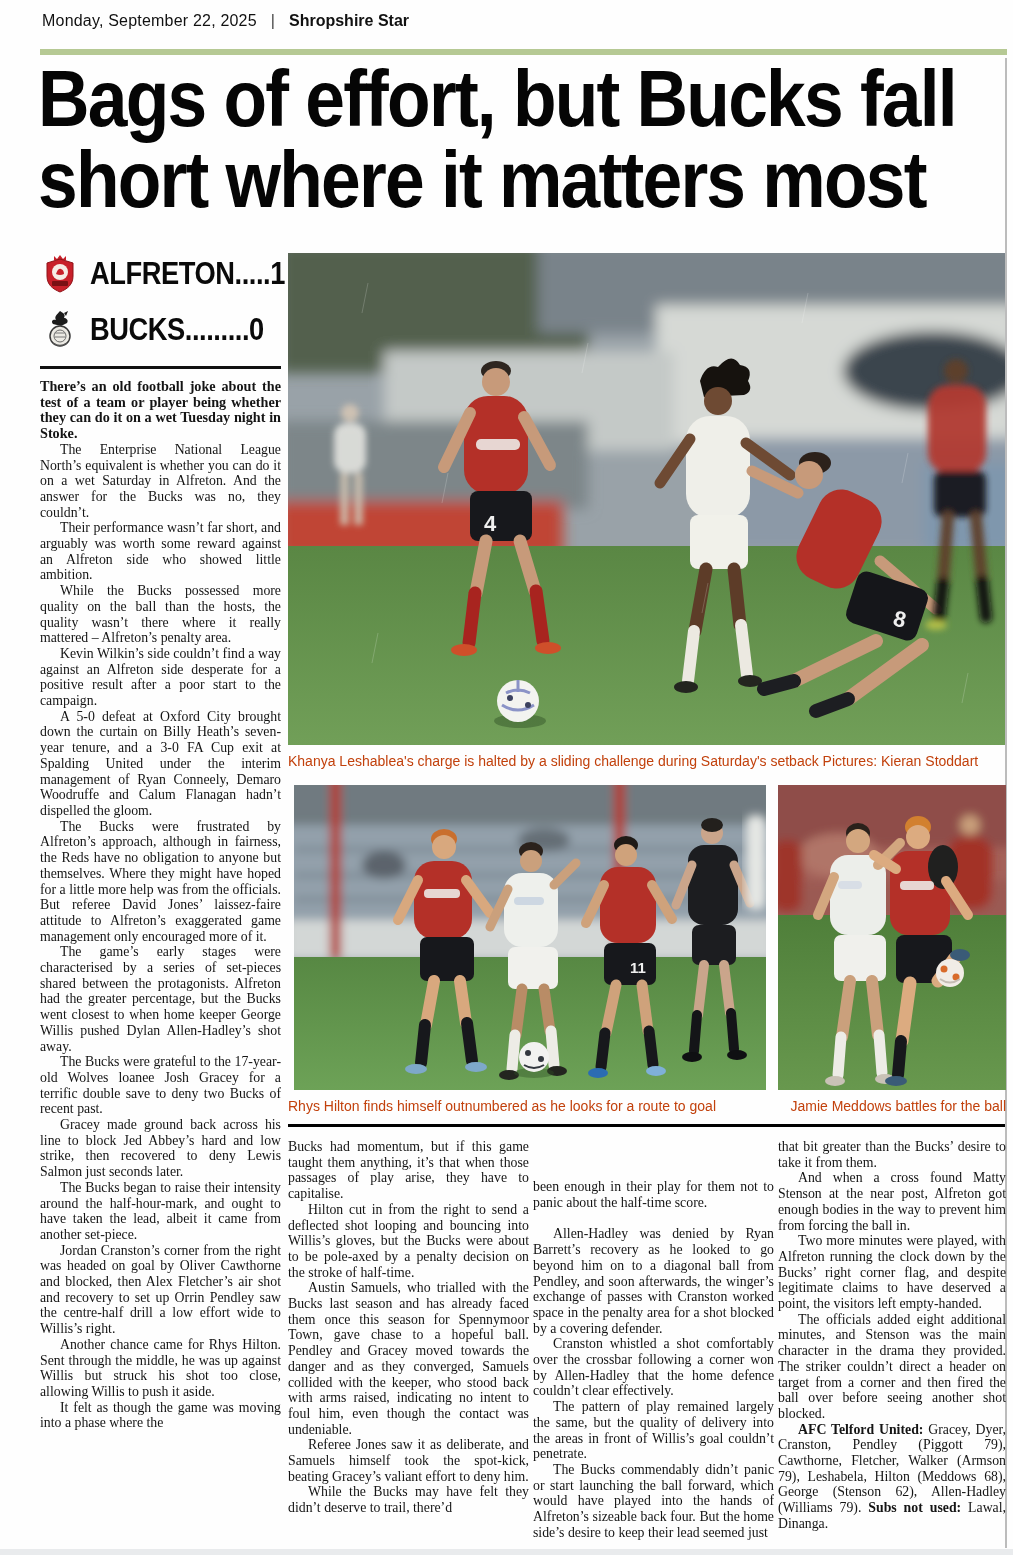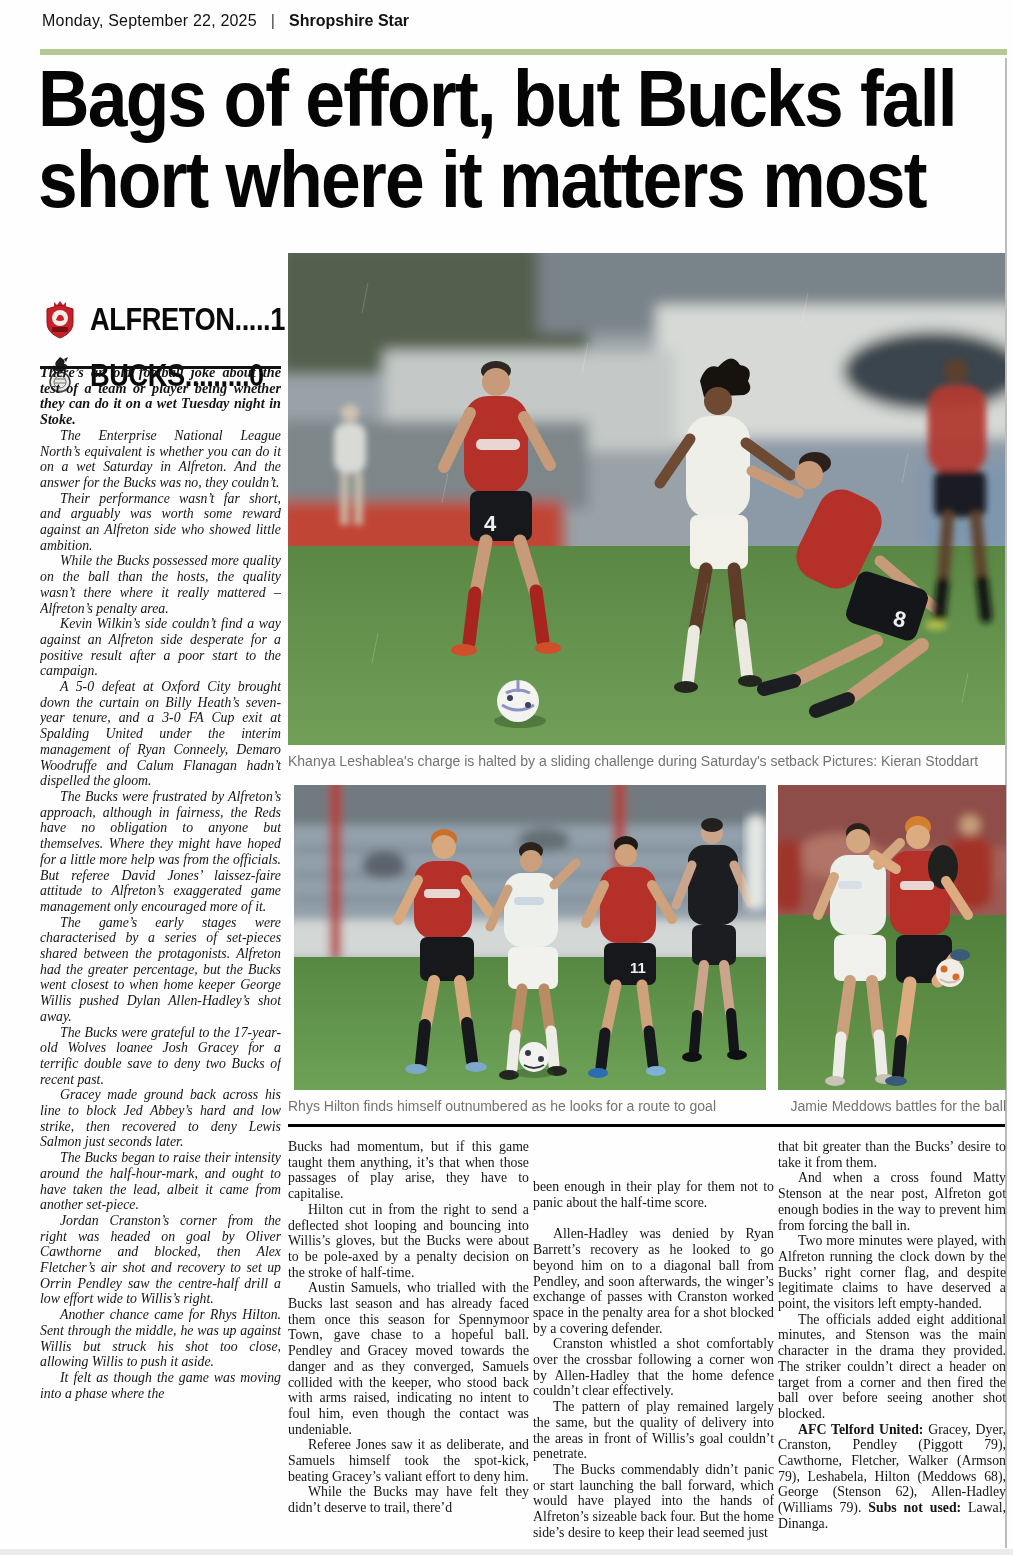--- a/index.html
+++ b/index.html
@@ -16,46 +16,46 @@
   .green-rule{position:absolute;left:40px;top:49px;width:967px;height:6px;background:#b6c994;}
   .right-rule{position:absolute;left:1005px;top:58px;width:2px;height:1490px;background:#bcbcbc;}
   .bottom-edge{position:absolute;left:0;bottom:0;width:1013px;height:6px;background:#e9ebed;}
 
   
   .headline{position:absolute;left:38px;top:58px;transform:scaleX(0.892);transform-origin:left top;
             font-family:"Liberation Sans","DejaVu Sans",sans-serif;font-weight:bold;color:#050505;
             font-size:80px;line-height:81px;letter-spacing:-2px;white-space:nowrap;}
 
   
-  .scoreboard{position:absolute;left:44px;top:252px;width:240px;margin-top:46px;}
+  .scoreboard{position:absolute;left:44px;top:252px;width:240px;}
   .score-row{display:flex;align-items:center;height:44px;margin-bottom:12px;}
   .score-row .crest{width:32px;height:40px;margin-right:14px;flex:0 0 auto;}
   .score-label{font-family:"Liberation Sans","DejaVu Sans",sans-serif;font-weight:bold;font-size:31px;
                letter-spacing:-0.5px;transform:scaleX(0.88);transform-origin:left center;white-space:nowrap;color:#0a0a0a;}
   .score-divider{position:absolute;left:40px;top:366px;width:241px;height:3px;background:#111;}
 
   
   .col{position:absolute;overflow:hidden;font-size:13.8px;line-height:15.7px;text-align:justify;}
-  .col-1{left:40px;top:365px;width:241px;height:1176px;font-style:italic;}
+  .col-1{left:40px;top:379px;width:241px;height:1176px;}
   .col-2{left:288px;top:1139px;width:241px;height:412px;}
   .col-3{left:533px;top:1179px;width:241px;height:412px;}
   .col-4{left:778px;top:1139px;width:228px;height:412px;}
   .para{margin:0;text-indent:20px;}
   .para.lead{font-weight:bold;text-indent:0;font-size:14.2px;}
   .para.noindent{text-indent:0;}
   .para.gap{margin-top:16px;}
   .b{font-weight:bold;}
 
   
   .photo{position:absolute;background:#9aa3a8;overflow:hidden;}
   .photo-main{left:288px;top:253px;width:717px;height:492px;}
   .photo-left{left:294px;top:785px;width:472px;height:305px;}
   .photo-right{left:778px;top:785px;width:228px;height:305px;}
   .caption{position:absolute;font-family:"Liberation Sans","DejaVu Sans",sans-serif;font-size:14px;
-           color:#737373;white-space:nowrap;overflow:hidden;}
+           color:#c2410c;white-space:nowrap;overflow:hidden;}
   .caption-main{left:288px;top:753px;width:717px;}
   .caption-left{left:288px;top:1098px;width:480px;}
   .caption-right{left:778px;top:1098px;width:228px;text-align:right;}
   .photos-divider{position:absolute;left:288px;top:1124px;width:717px;height:3px;background:#000;}
 </style>
 </head>
 <body>
 
 <div class="page">
 

